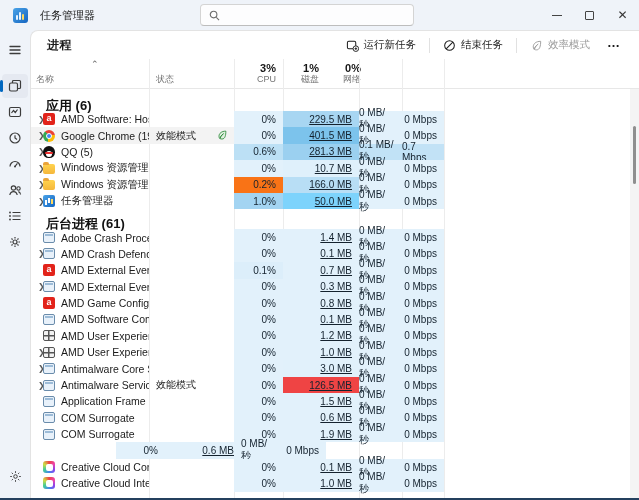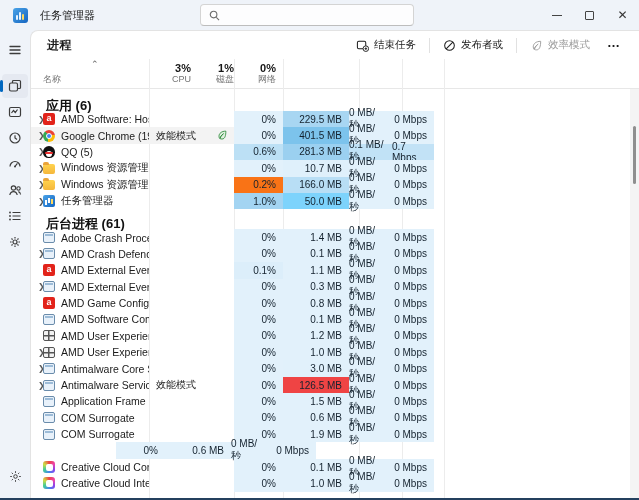--- a/index.html
+++ b/index.html
@@ -43,21 +43,21 @@
   .page-title { font-size:12px; font-weight:700; letter-spacing:0.5px; }
   .toolbar-right { margin-left:auto; display:flex; align-items:center; gap:4px; }
   .tb-btn { display:flex; align-items:center; gap:5px; font-size:10.5px; color:#1b1b1b; padding:3px 7px; border-radius:4px; }
   .tb-btn.disabled { color:#9b9b9b; }
   .tb-sep { width:1px; height:15px; background:#e1e1e1; margin:0 2px; }
   .tb-more { font-size:13px; font-weight:700; letter-spacing:1px; padding:0 8px 6px 6px; color:#1b1b1b; }
 
   
   .colhead { height:30px; border-bottom:1px solid #e7e7e7; position:relative; display:flex; }
   .ch-cell { display:flex; flex-direction:column; justify-content:flex-end; padding-bottom:3px; }
-  .ch-name  { width:118px; padding-left:12px; }
+  .ch-name  { width:118px; padding-left:5px; }
   .ch-status{ width:85px;  padding-left:7px; }
   .ch-num   { align-items:flex-end; padding-right:7px; }
   .ch-cpu { width:49px; } .ch-mem { width:76px; } .ch-disk { width:43px; } .ch-net { width:42px; }
   .ch-pct { font-size:11px; font-weight:700; color:#161616; line-height:12px; }
   .ch-lbl { font-size:9px; color:#757575; line-height:11px; }
   .sort-caret { position:absolute; left:60px; top:0px; font-size:9px; color:#5f5f5f; }
 
   
   .rows-area { position:absolute; top:58px; left:0; right:0; bottom:0; }
   .vline { position:absolute; top:-30px; bottom:0; width:1px; background:#ececec; z-index:0; }
@@ -66,21 +66,21 @@
   .proc-row { height:16.4px; display:flex; align-items:center; position:relative; z-index:1; font-size:10px; }
   .proc-row.hover .cell-name, .proc-row.hover .cell-status { background:#f3f3f3; }
   .cell-name { width:118px; height:100%; display:flex; align-items:center; overflow:hidden; }
   .chev { width:12px; padding-left:7px; font-size:8px; color:#5a5a5a; flex:0 0 12px; }
   .row-icon { width:12px; height:12px; flex:0 0 12px; margin-right:6px; position:relative; }
   .pname { font-size:10.5px; color:#1b1b1b; white-space:nowrap; }
   .cell-status { width:85px; height:100%; display:flex; align-items:center; padding-left:7px; position:relative; }
   .status-txt { font-size:10px; color:#1b1b1b; }
   .leaf-ico { position:absolute; right:6px; top:2px; }
   .heat { height:100%; display:flex; align-items:center; justify-content:flex-end; padding-right:7px; color:#14222e; }
-  .c-cpu { width:49px; } .c-mem { width:66px; } .c-disk { width:43px; } .c-net { width:42px; }
+  .c-cpu { width:49px; } .c-mem { width:76px;text-decoration:underline; } .c-disk { width:43px; } .c-net { width:42px; }
 
   
   .scroll-track { position:absolute; right:0; top:58px; width:9px; bottom:0; background:#f4f4f4; z-index:2; }
   .scroll-thumb { position:absolute; right:3px; top:37px; width:3px; height:58px; border-radius:2px; background:#8f8f8f; }
 
   .bottom-edge { position:absolute; left:0; bottom:0; width:639px; height:2px; background:#24405e; z-index:5; }
 
   
   .ico-amd { background:#e2231a; border-radius:2px; }
   .ico-amd::after { content:"a"; position:absolute; inset:0; color:#fff; font-size:9px; font-weight:700; text-align:center; line-height:11px; }
@@ -202,45 +202,48 @@
 
   <div class="toolbar">
     <span class="page-title">进程</span>
     <div class="toolbar-right">
       <div class="tb-btn">
         <svg width="13" height="13" viewBox="0 0 14 14">
           <rect x="1.5" y="2.5" width="9" height="8" rx="1.5" fill="none" stroke="#1b1b1b" stroke-width="1.1"></rect>
           <circle cx="10.6" cy="10.4" r="3" fill="#fff" stroke="#1b1b1b" stroke-width="1"></circle>
           <path d="M10.6 9v2.8M9.2 10.4H12" stroke="#1b1b1b" stroke-width="1"></path>
         </svg>
-        <span>结束任务</span>
+        <span>运行新任务</span>
       </div>
       <div class="tb-sep"></div>
       <div class="tb-btn">
         <svg width="13" height="13" viewBox="0 0 14 14">
           <circle cx="7" cy="7" r="5.2" fill="none" stroke="#1b1b1b" stroke-width="1.1"></circle>
           <line x1="3.4" y1="10.6" x2="10.6" y2="3.4" stroke="#1b1b1b" stroke-width="1.1"></line>
         </svg>
-        <span>发布者或</span>
+        <span>结束任务</span>
       </div>
       <div class="tb-sep"></div>
       <div class="tb-btn disabled">
         <svg width="13" height="13" viewBox="0 0 14 14">
           <path d="M11.5 2.5c-5 0-8 2.5-8 6 0 1 .3 1.8.8 2.5 2-4 4.5-5.5 4.5-5.5S5 7.8 4.8 11.3c.7.3 1.4.4 2.2.4 3.5 0 4.5-4.2 4.5-9.2z" fill="none" stroke="#9b9b9b" stroke-width="1"></path>
         </svg>
         <span>效率模式</span>
       </div>
       <div class="tb-more">…</div>
     </div>
   </div>
 
   <div class="colhead">
     <span class="sort-caret">⌃</span>
     <div class="ch-cell ch-name">
       <span class="ch-lbl">名称</span>
+    </div>
+    <div class="ch-cell ch-status">
+      <span class="ch-lbl">状态</span>
     </div>
     <div class="ch-cell ch-num ch-cpu">
       <span class="ch-pct">3%</span>
       <span class="ch-lbl">CPU</span>
     </div>
     <div class="ch-cell ch-num ch-disk">
       <span class="ch-pct">1%</span>
       <span class="ch-lbl">磁盘</span>
     </div>
     <div class="ch-cell ch-num ch-net">
@@ -444,21 +447,21 @@
             <span class="row-icon ico-amd"></span>
             <span class="pname">AMD External Events Client ...</span>
           </div>
           <div class="cell-status">
             <span class="status-txt"></span>
           </div>
           <div class="heat c-cpu" style="background:#dceefa">
             <span>0.1%</span>
           </div>
           <div class="heat c-mem" style="background:#e2f1fb">
-            <span>1.1 MB</span>
+            <span>0.7 MB</span>
           </div>
           <div class="heat c-disk" style="background:#e2f1fb">
             <span>0 MB/秒</span>
           </div>
           <div class="heat c-net" style="background:#e2f1fb">
             <span>0 Mbps</span>
           </div>
         </div>
         <div class="proc-row">
           <div class="cell-name">

